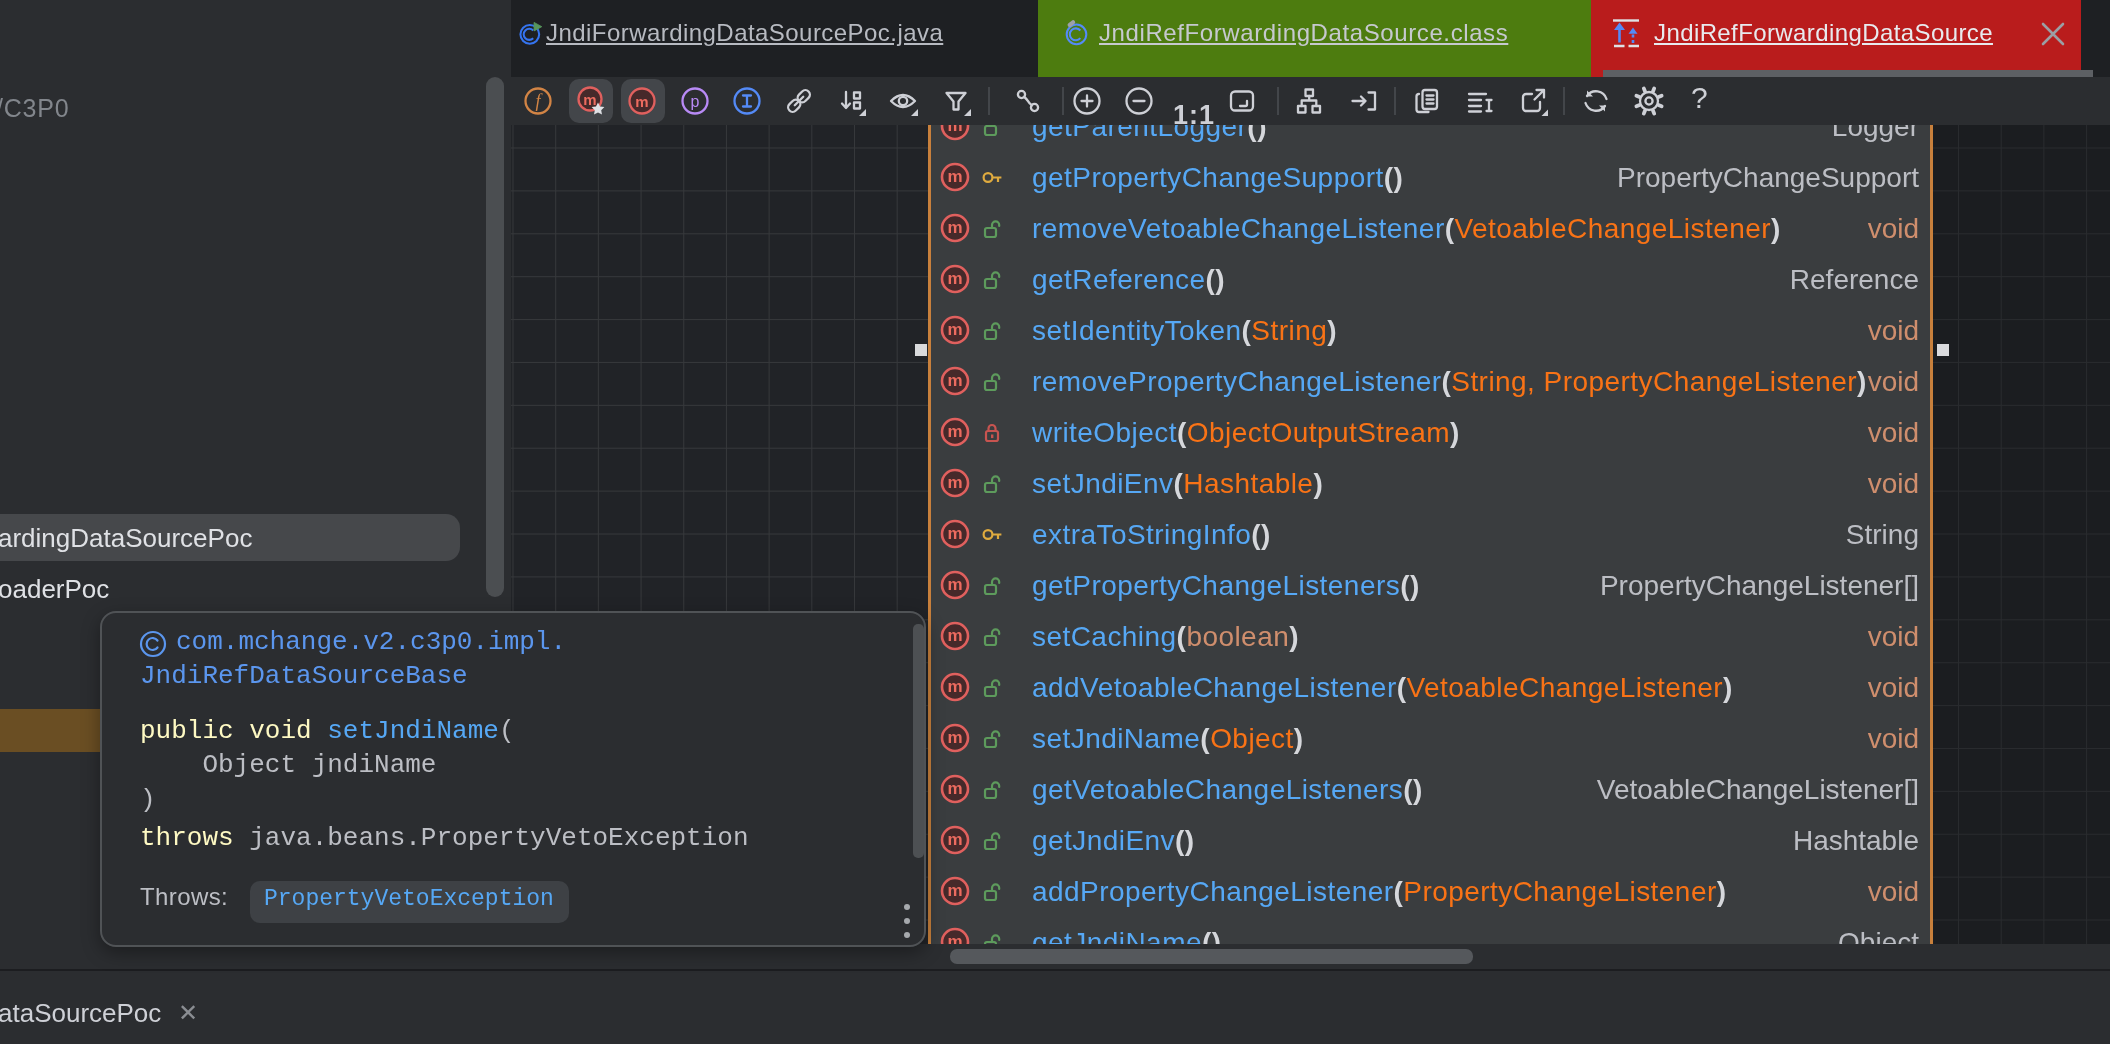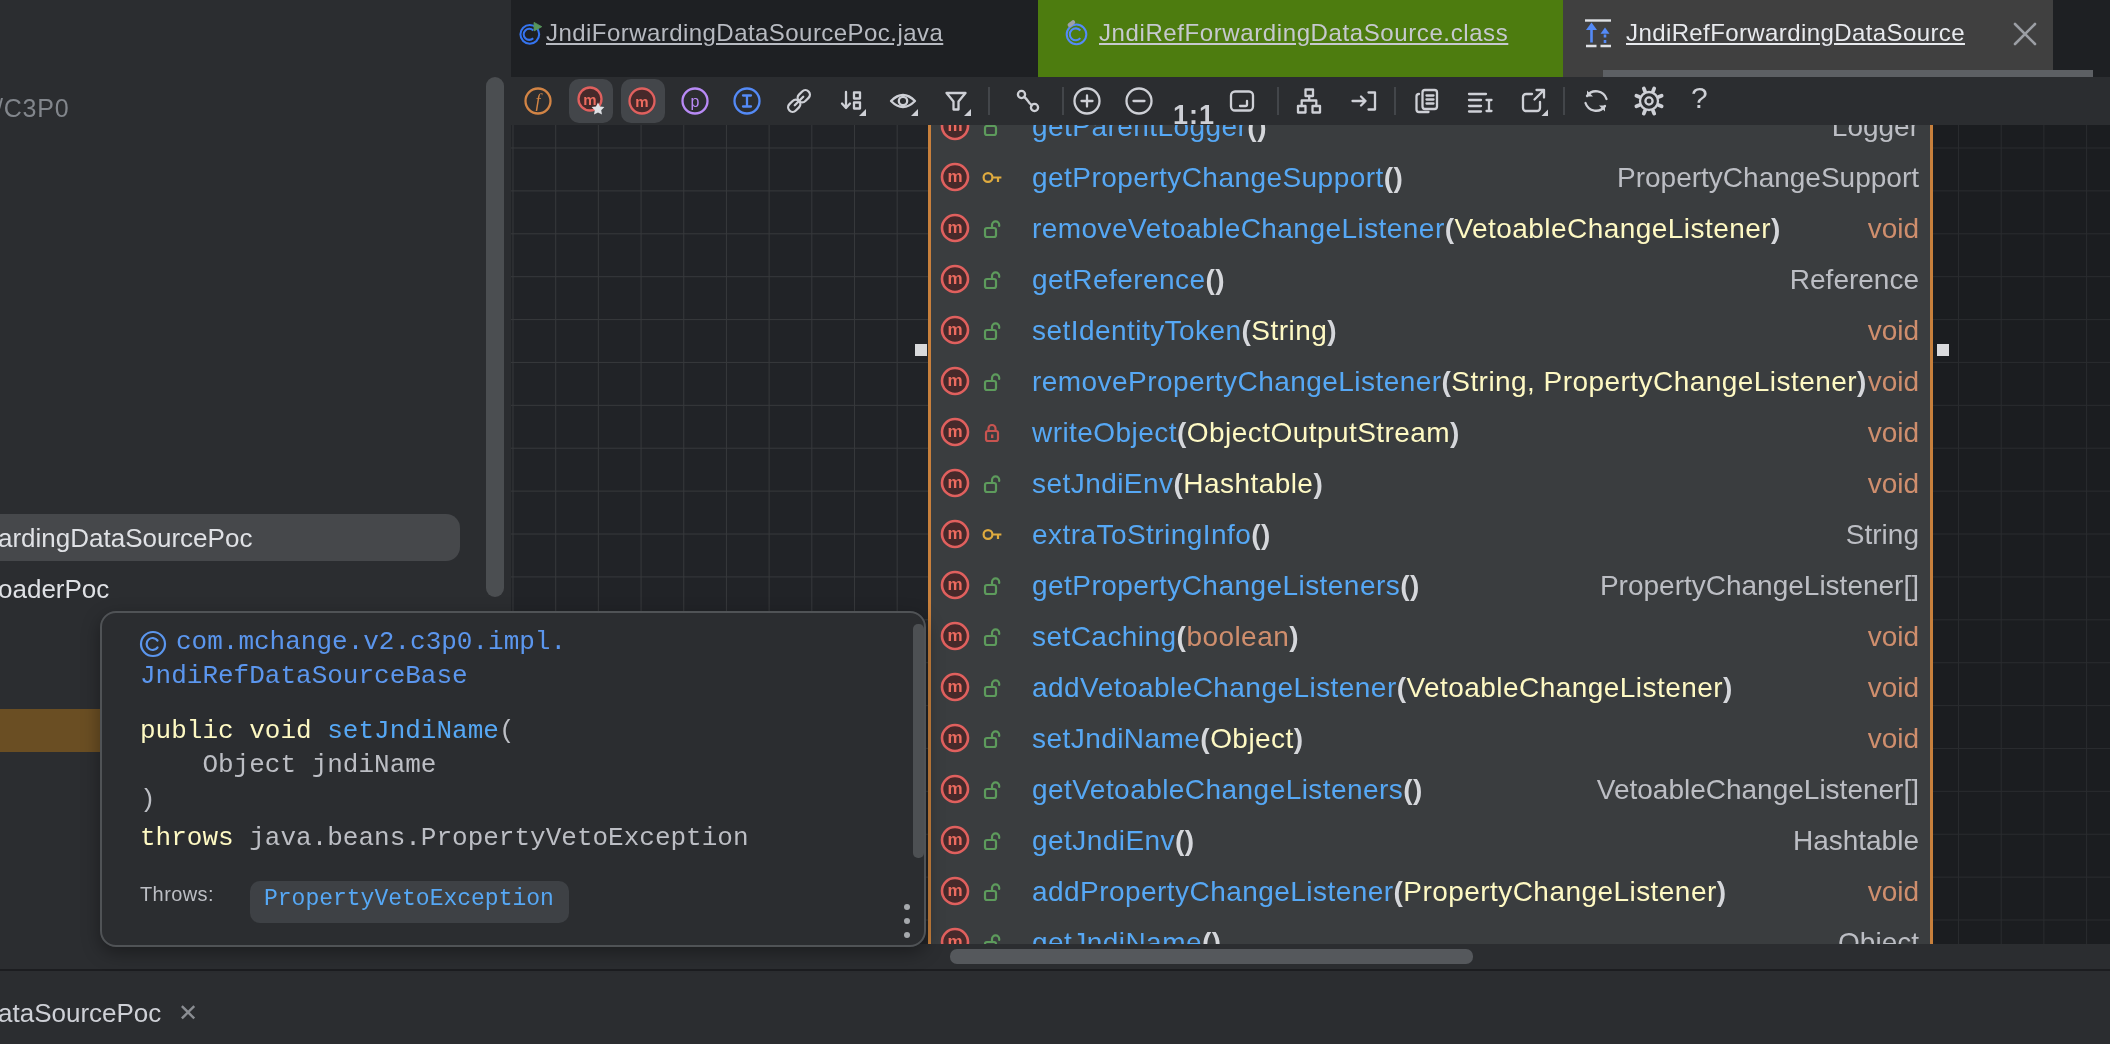--- a/index.html
+++ b/index.html
@@ -17,21 +17,21 @@
   #lscroll { left:486px; top:77px; width:18px; height:520px; background:#4b4e51; border-radius:9px; }
   #botline { left:0; top:969px; width:2110px; height:2px; background:#1c1d20; }
   #bottab { left:-2px; top:998px; font-size:26px; color:#ced0d6; }
   #bottabx { left:178px; top:999px; font-size:24px; color:#8a8d92; }
 
   
   #tabbar { left:511px; top:0; width:1599px; height:77px; background:#1e2023; }
   .tab { position:absolute; top:0; height:77px; }
   #tab1 { left:0; width:527px; background:#1e2023; }
   #tab2 { left:527px; width:565px; background:#4d7c0f; }
-  #tab3 { left:1052px; width:490px; background:#404040; }
+  #tab3 { left:1080px; width:490px; background:#b91c1c; }
   #tabul { left:1092px; top:70px; width:490px; height:7px; background:#5d6064; }
   .tabtxt { position:absolute; top:19px; font-size:24px;text-decoration:underline; }
   #tab1 .tabtxt { left:35px; color:#b7bac1; letter-spacing:0.45px; }
   #tab2 .tabtxt { left:61px; color:#c6c9cf; letter-spacing:0.6px; }
   #tab3 .tabtxt { left:63px; color:#e8eaee; letter-spacing:0.4px; }
   .tabico { position:absolute; top:19px; }
   
 
   
   #toolbar { left:511px; top:77px; width:1599px; height:48px; background:#2b2d30; }
@@ -54,21 +54,21 @@
   #hdlL { left:915px; top:344px; width:12px; height:12px; background:#d9dadc; }
   #hdlR { left:1937px; top:344px; width:12px; height:12px; background:#d9dadc; }
   #botband { left:511px; top:944px; width:1599px; height:25px; background:#2b2d30; }
   #hscroll { left:950px; top:949px; width:523px; height:15px; background:#55585c; border-radius:7px; }
 
   .row { position:absolute; left:0; width:999px; height:51px; }
   .mico { position:absolute; left:9px; top:10px; }
   .mod { position:absolute; left:49px; top:14px; }
   .mname { position:absolute; left:101px; top:10px; font-size:28px; color:#56a8f5; white-space:pre; letter-spacing:0.45px; }
   .mname b { font-weight:bold; color:#d5d7db; }
-  .mname i { font-style:normal; color:#fef9c3; }
+  .mname i { font-style:normal; color:#f97316; }
   .mname u { text-decoration:none; color:#cf8e6d; }
   .mret { position:absolute; right:11px; top:10px; font-size:28px; color:#bcbec4; }
   .vret { color:#cf8e6d !important; }
 
   
   #popup { left:100px; top:611px; width:826px; height:336px; background:#2b2d30;
     border:2px solid #505356; border-radius:16px; box-shadow:0 6px 18px rgba(0,0,0,0.35); }
   .pl { position:absolute; font-family:"Liberation Mono", monospace; font-size:26px; white-space:pre; color:#bcbec4; }
   .blu { color:#5b96ee; }
   .blu2 { color:#56a8f5; }
@@ -459,21 +459,21 @@
     <svg style="position:absolute; left:36px; top:16px" width="30" height="30" viewBox="0 0 30 30" fill="none">
         <circle cx="15" cy="15" r="12" stroke="#5b96ee" stroke-width="2.2"></circle>
         <path d="M19.5 11.5 a6 6 0 1 0 0 7" stroke="#5b96ee" stroke-width="2.2" stroke-linecap="round"></path>
       </svg>
     <div class="pl" style="left:74px; top:12px; height:34px; line-height:34px;"><span class="blu">com.mchange.v2.c3p0.impl.</span></div>
     <div class="pl" style="left:38px; top:46px; height:34px; line-height:34px;"><span class="blu">JndiRefDataSourceBase</span></div>
     <div class="pl" style="left:38px; top:101px; height:34px; line-height:34px;"><span class="org">public void</span> <span class="blu2">setJndiName</span>(</div>
     <div class="pl" style="left:38px; top:135px; height:34px; line-height:34px;">    Object jndiName</div>
     <div class="pl" style="left:38px; top:170px; height:34px; line-height:34px;">)</div>
     <div class="pl" style="left:38px; top:208px; height:34px; line-height:34px;"><span class="org">throws</span> java.beans.PropertyVetoException</div>
-    <div style="position:absolute; left:38px; top:270px; font-size:20px; color:#bcbec4; letter-spacing:0.4px; font-family:'Liberation Sans',sans-serif;">Throws:</div>
+    <div style="position:absolute; left:38px; top:270px; font-size:24px; color:#bcbec4; letter-spacing:0.4px; font-family:'Liberation Sans',sans-serif;">Throws:</div>
     <div id="chip"></div>
     <div class="pl blu2" style="left:162px; top:263px; height:46px; line-height:46px; font-size:23px;text-align:right;">PropertyVetoException</div>
     <div id="pscroll"></div>
     <svg id="pdots" width="12" height="44" viewBox="0 0 12 44">
         <circle cx="6" cy="6" r="3" fill="#a6a9ad"></circle>
         <circle cx="6" cy="20" r="3" fill="#a6a9ad"></circle>
         <circle cx="6" cy="34" r="3" fill="#a6a9ad"></circle>
       </svg>
   </div>
 </div>

